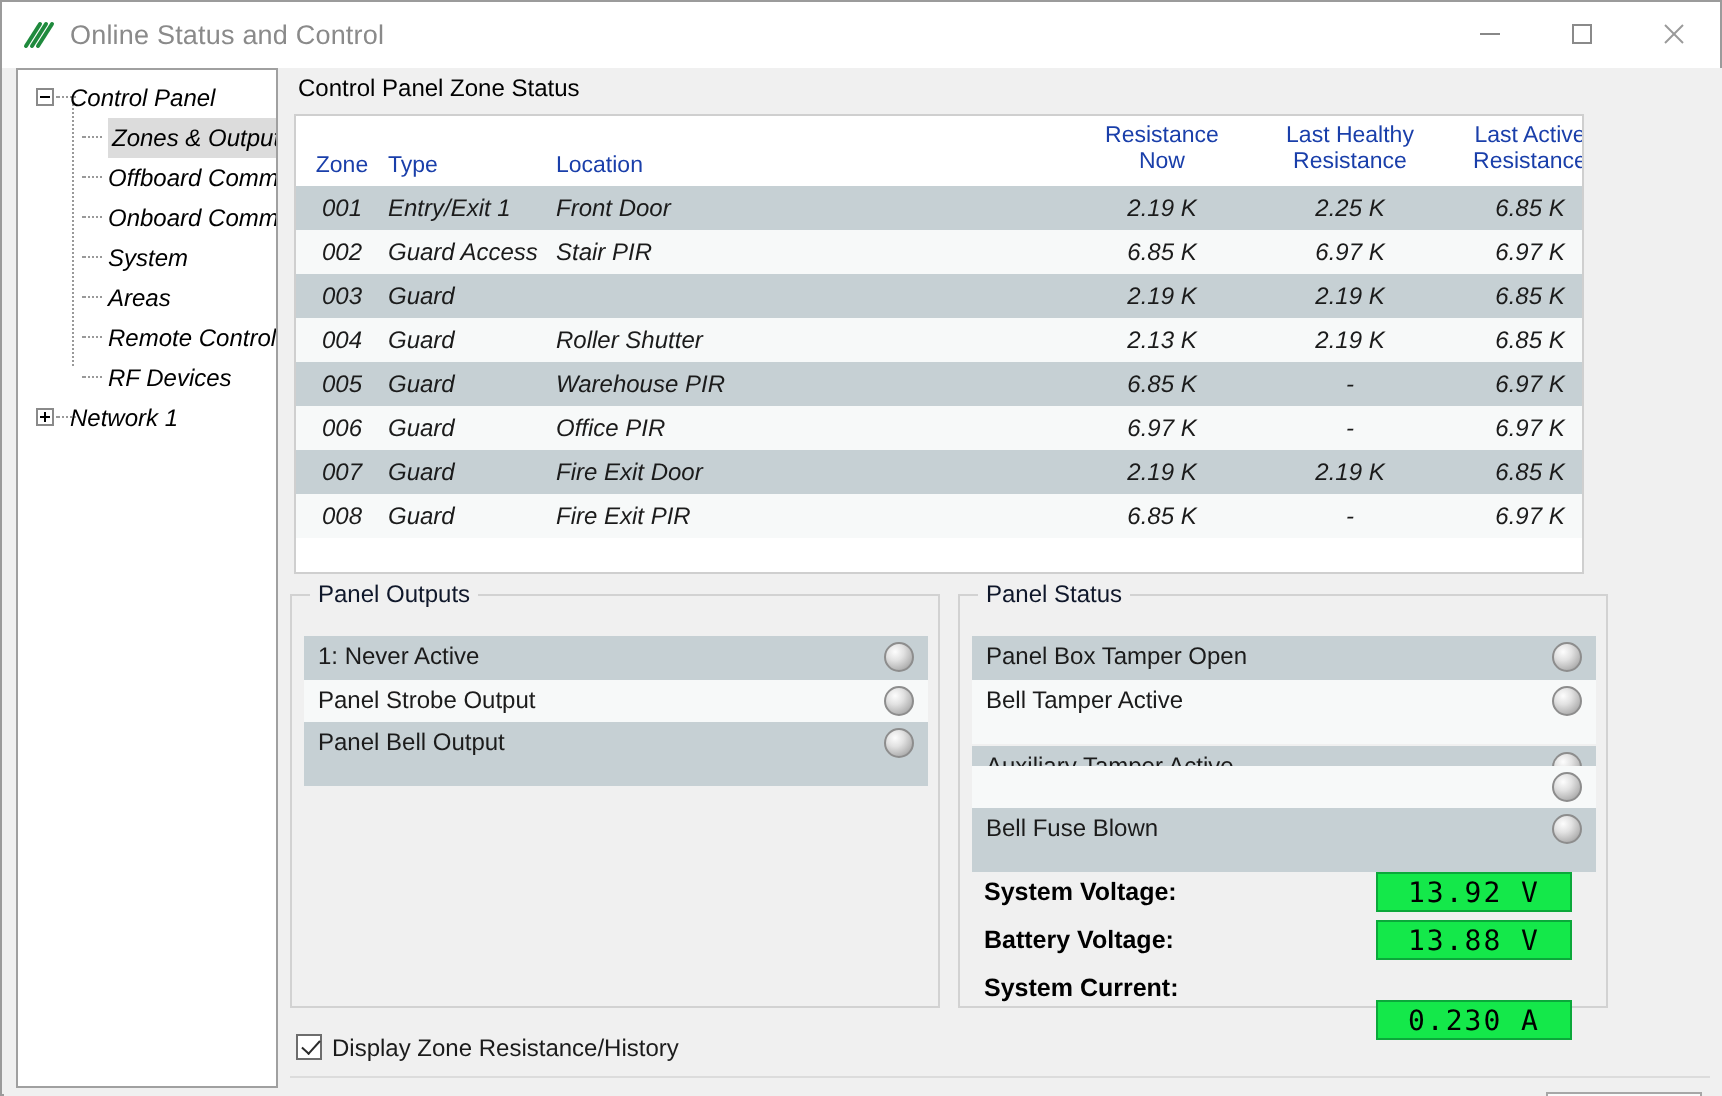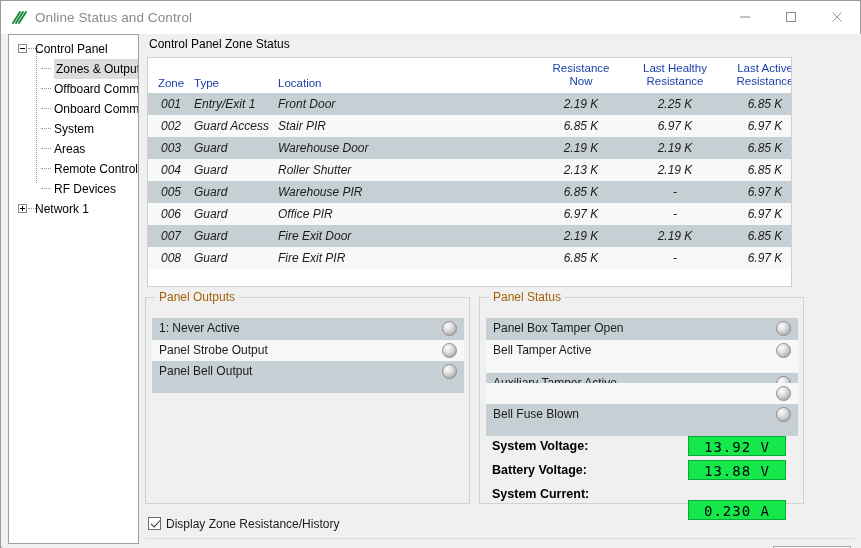--- a/index.html
+++ b/index.html
@@ -84,21 +84,21 @@
     overflow: hidden;
   }
   .tree-row {
     position: relative;
     height: 20px;
     line-height: 20px;
     font-size: 12px;
     white-space: nowrap;
     color: #000;
   }
-  .tree-row .lbl { position: absolute; top: 0; }
+  .tree-row .lbl { position: absolute; top: 0; font-style: italic; }
   .tree-row.root .lbl  { left: 26px; }
   .tree-row.child .lbl { left: 45px; }
   .tree-row.selected .lbl {
     background: #dcdcdc;
     padding: 0 2px;
   }
   .plusbox {
     position: absolute;
     left: 9px; top: 5px;
     width: 9px; height: 9px;
@@ -211,21 +211,21 @@
     border: 1px solid #d2d2d2;
     background: transparent;
     box-sizing: border-box;
   }
   .groupbox > .gb-title {
     position: absolute;
     top: -8px; left: 9px;
     background: #f0f0f0;
     padding: 0 4px;
     font-size: 12px;
-    color: #a16207;
+    color: #0f172a;
   }
 
   #outputs-box {
     left: 0px; top: 263px;
     width: 325px; height: 207px;
   }
   #status-box {
     left: 334px; top: 263px;
     width: 325px; height: 207px;
   }
@@ -450,21 +450,20 @@
                 <div class="zc col-zone ctr">002</div>
                 <div class="zc col-loc">Stair PIR</div>
                 <div class="zc col-type">Guard Access</div>
                 <div class="zc col-rn ctr">6.85 K</div>
                 <div class="zc col-lhr ctr">6.97 K</div>
                 <div class="zc col-lar ctr">6.97 K</div>
               </div>
               <div class="zrow odd">
                 <div class="zc col-zone ctr">003</div>
                 <div class="zc col-type">Guard</div>
-                <div class="zc col-loc">Warehouse Door</div>
                 <div class="zc col-rn ctr">2.19 K</div>
                 <div class="zc col-lhr ctr">2.19 K</div>
                 <div class="zc col-lar ctr">6.85 K</div>
               </div>
               <div class="zrow even">
                 <div class="zc col-zone ctr">004</div>
                 <div class="zc col-type">Guard</div>
                 <div class="zc col-loc">Roller Shutter</div>
                 <div class="zc col-rn ctr">2.13 K</div>
                 <div class="zc col-lhr ctr">2.19 K</div>

